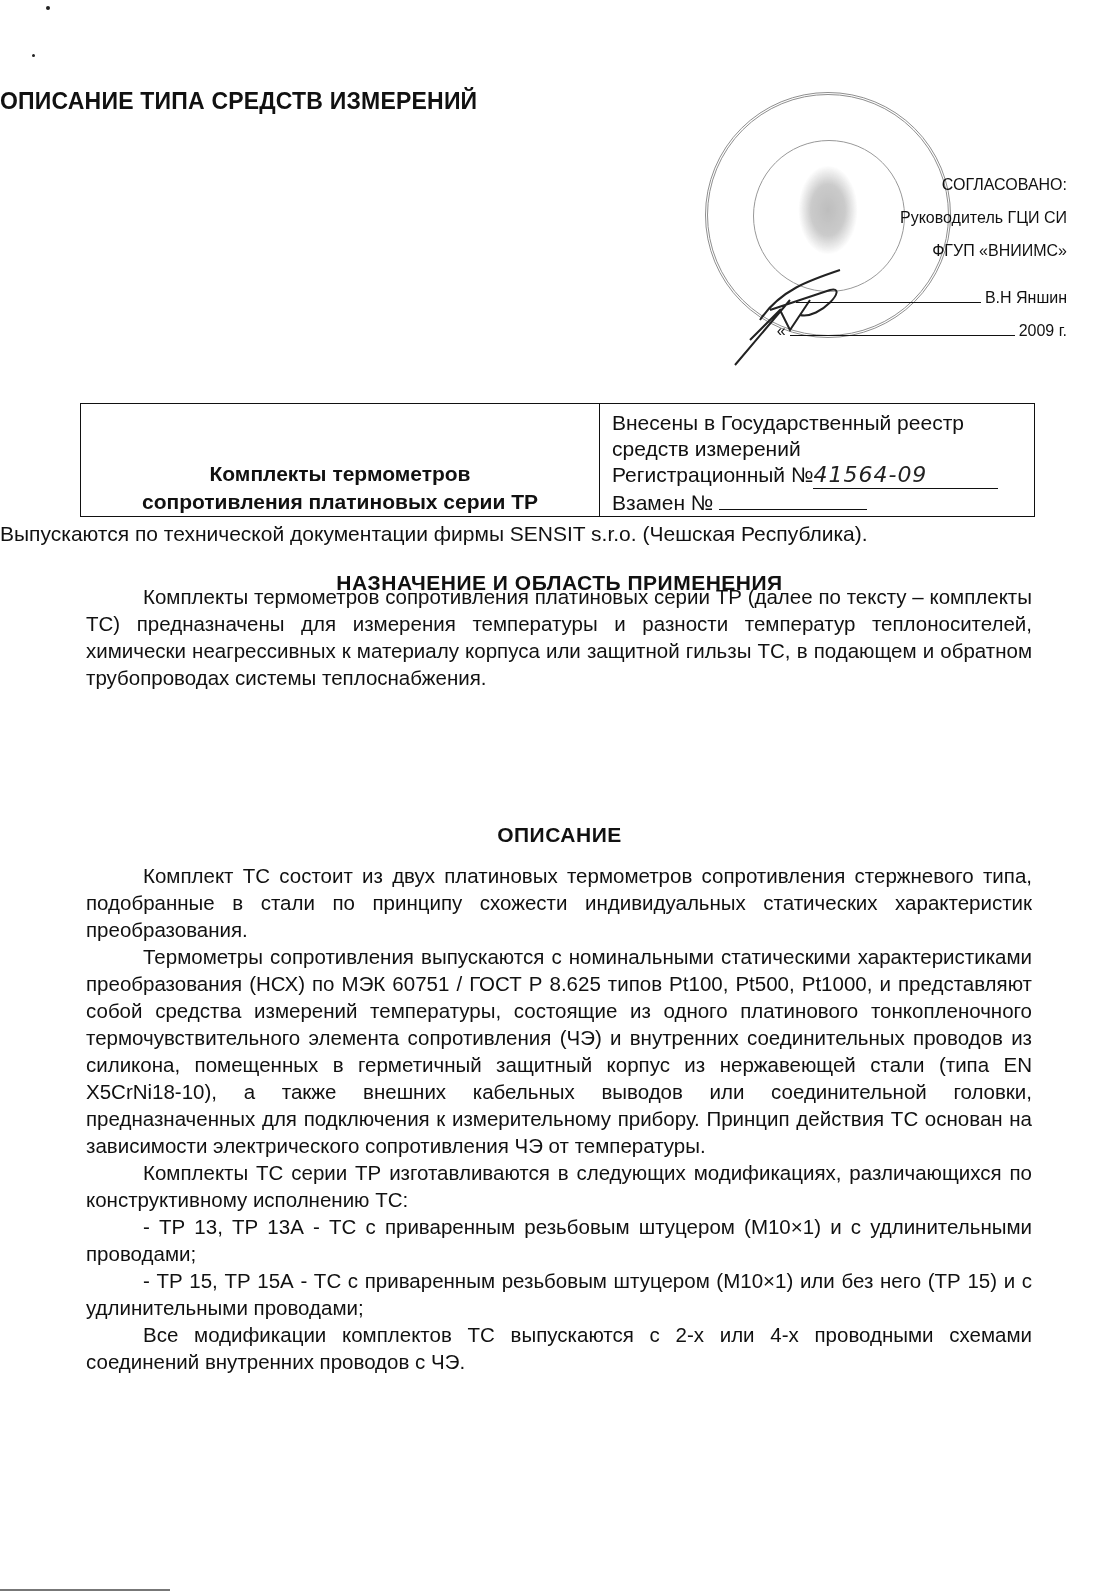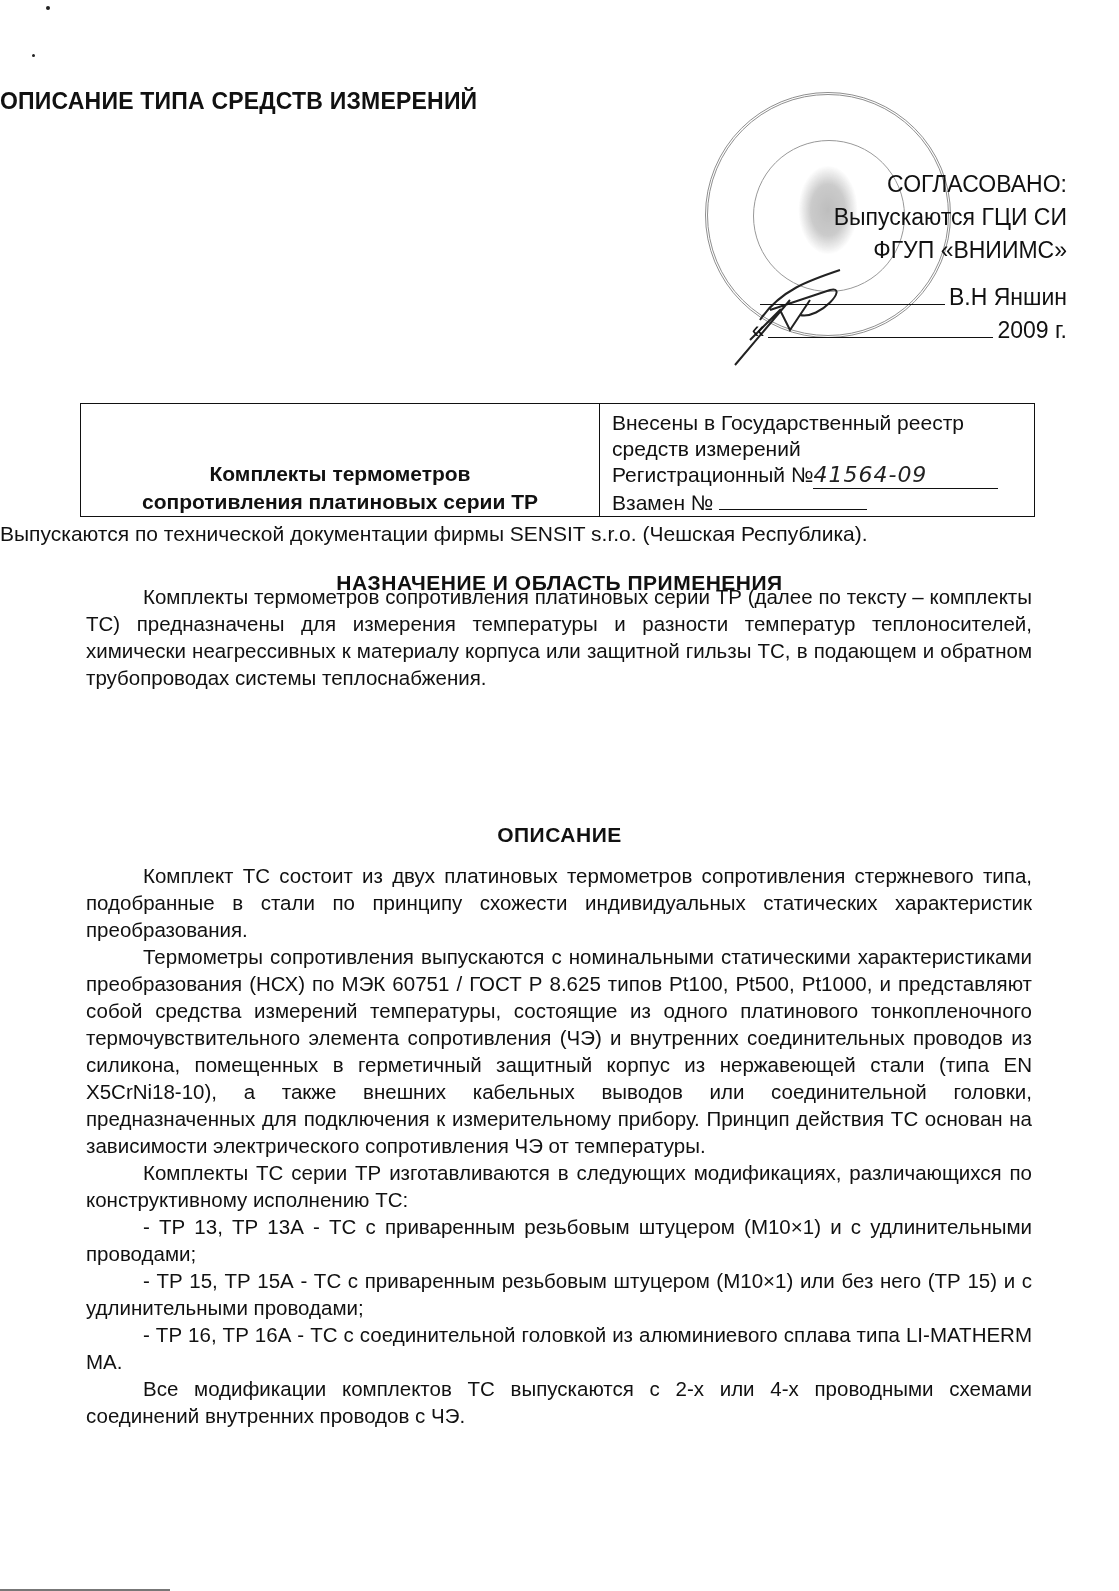--- a/index.html
+++ b/index.html
@@ -1,21 +1,21 @@
 <!DOCTYPE html>
 <html><head>
 <meta charset="utf-8">
 <style>
   html, body { margin:0; padding:0; background:#ffffff; }
   body { width:1119px; height:1591px; position:relative; overflow:hidden;
          font-family:"Liberation Sans", sans-serif; color:#111; }
   .abs { position:absolute; }
   .dot { width:4px; height:4px; background:#222; border-radius:50%; }
   .title { left:0; width:1119px; top:88px; text-align:left; font-weight:bold; font-size:23px; letter-spacing:0.2px; }
-  .approval { right:52px; top:168px; text-align:right; font-size:23px; line-height:33px; }
+  .approval { right:52px; top:168px; text-align:right; font-size:16px; line-height:33px; }
   .approval .gap { height:14px; }
   .sig-line { display:inline-block; border-bottom:1.5px solid #111; width:185px; margin-right:4px; height:20px; vertical-align:baseline;}
   .sig-line2 { display:inline-block; border-bottom:1.5px solid #111; width:225px; margin:0 4px; height:20px; vertical-align:baseline;}
   .stamp { left:705px; top:92px; width:240px; height:240px; border-radius:50%;
            border:3px double #333; opacity:0.55; }
   .stamp-inner { position:absolute; left:45px; top:45px; width:150px; height:150px; border-radius:50%; border:1.5px solid #444; }
   .stamp-eagle { position:absolute; left:90px; top:70px; width:60px; height:90px; background:radial-gradient(ellipse at center, #555 0%, #777 40%, transparent 70%); opacity:0.7;}
   .signature { left:730px; top:260px; width:170px; height:110px; }
   .reg-table { left:80px; top:403px; width:955px; height:114px; border:1.5px solid #111; display:flex; box-sizing:border-box; }
   .reg-left { width:518px; border-right:1.5px solid #111; display:flex; align-items:flex-end; justify-content:center; text-align:center; font-weight:bold; font-size:21px; line-height:28px; }
@@ -40,21 +40,21 @@
   <div class="stamp-inner"></div>
   <div class="stamp-eagle"></div>
 </div>
 
 <svg class="abs signature" viewBox="0 0 170 110">
   <path d="M5 105 L60 40 M30 60 C50 30, 80 20, 110 10 M40 50 L100 30 C120 25, 90 60, 70 55 M20 80 L50 50 L60 70 L80 40" stroke="#222" stroke-width="2" fill="none"></path>
 </svg>
 
 <div class="abs approval">
   <div>СОГЛАСОВАНО:</div>
-  <div>Выпускаются ГЦИ СИ</div>
+  <div>Руководитель ГЦИ СИ</div>
   <div>ФГУП «ВНИИМС»</div>
   <div class="gap"></div>
   <div><span class="sig-line"></span><span>В.Н Яншин</span></div>
   <div><span>«</span><span class="sig-line2"></span><span>2009 г.</span></div>
 </div>
 
 <div class="abs reg-table">
   <div class="reg-left">
     <div>
       <div>Комплекты термометров</div>
@@ -81,17 +81,16 @@
   <p>Комплекты термометров сопротивления платиновых серии ТР (далее по тексту – комплекты ТС) предназначены для измерения температуры и разности температур теплоносителей, химически неагрессивных к материалу корпуса или защитной гильзы ТС, в подающем и обратном трубопроводах системы теплоснабжения.</p>
 </div>
 
 <div class="abs h2" style="top:823px;">ОПИСАНИЕ</div>
 <div class="abs body-text" style="top:862px;">
   <p>Комплект ТС состоит из двух платиновых термометров сопротивления стержневого типа, подобранные в стали по принципу схожести индивидуальных статических характеристик преобразования.</p>
   <p>Термометры сопротивления выпускаются с номинальными статическими характеристиками преобразования (НСХ) по МЭК 60751 / ГОСТ Р 8.625 типов Pt100, Pt500, Pt1000, и представляют собой средства измерений температуры, состоящие из одного платинового тонкопленочного термочувствительного элемента сопротивления (ЧЭ) и внутренних соединительных проводов из силикона, помещенных в герметичный защитный корпус из нержавеющей стали (типа EN X5CrNi18-10), а также внешних кабельных выводов или соединительной головки, предназначенных для подключения к измерительному прибору. Принцип действия ТС основан на зависимости электрического сопротивления ЧЭ от температуры.</p>
   <p>Комплекты ТС серии ТР изготавливаются в следующих модификациях, различающихся по конструктивному исполнению ТС:</p>
   <p>- ТР 13, ТР 13А - ТС с приваренным резьбовым штуцером (М10×1) и с удлинительными проводами;</p>
   <p>- ТР 15, ТР 15А - ТС с приваренным резьбовым штуцером (М10×1) или без него (ТР 15) и с удлинительными проводами;</p>
-  <p>- ТР 16, ТР 16А - ТС с соединительной головкой из алюминиевого сплава типа LI-MATHERM MA.</p>
   <p>Все модификации комплектов ТС выпускаются с 2-х или 4-х проводными схемами соединений внутренних проводов с ЧЭ.</p>
 </div>
 
 <div class="abs footer-rule"></div>
 
 </body></html>

